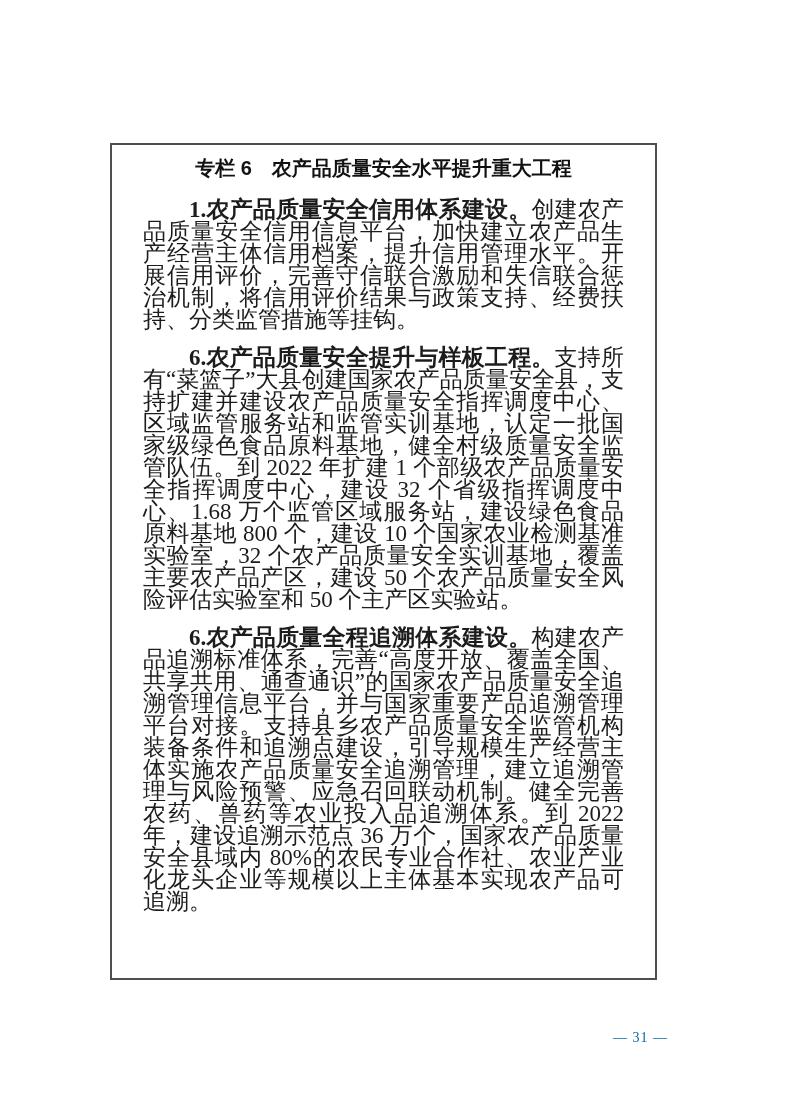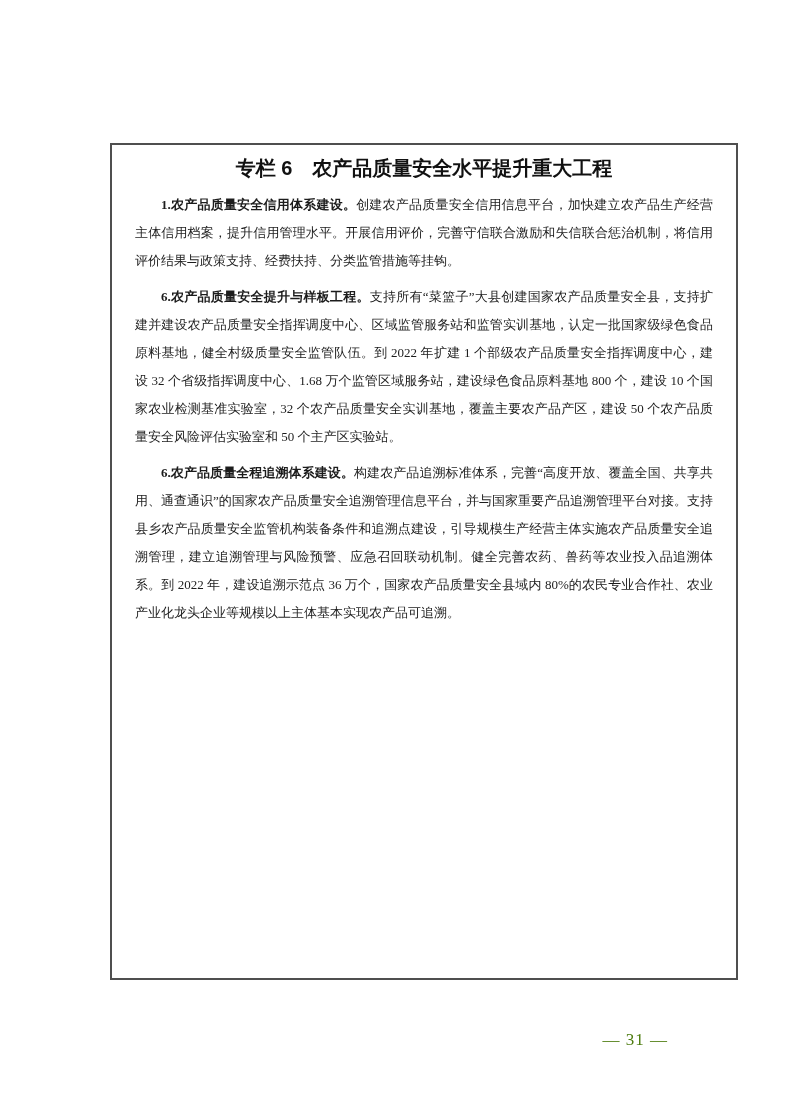--- a/index.html
+++ b/index.html
@@ -17,54 +17,54 @@
   }
   .page {
     position: absolute;
     inset: 0;
     background: #ffffff;
   }
   .panel {
     position: absolute;
     left: 110px;
     top: 143px;
-    width: 628px;
+    width: 547px;
     height: 837px;
     border: 2px solid #4f4f4f;
     box-sizing: border-box;
     padding: 8px 15px 0 15px;
     background: #ffffff;
   }
   .panel-title {
     text-align: center;
     font-weight: bold;
     font-family: "Liberation Sans", "DejaVu Sans", sans-serif;
     font-size: 20px;
     line-height: 30px;
     margin: 0 0 2px 0;
     color: #111111;
   }
   .para {
-    margin: 8px;
-    font-size: 13px;
-    line-height: 28px;
+    margin: 16px;
+    font-size: 23px;
+    line-height: 22px;
     text-align: justify;
     text-indent: 2em;
     color: #1c1c1c;
   }
   .para .lead {
     font-weight: bold;
   }
   .page-footer {
     position: absolute;
     top: 1030px;
     right: 118px;
-    font-size: 17px;
+    font-size: 14px;
     letter-spacing: 1px;
-    color: #4d7c0f;
+    color: #0369a1;
   }
 </style>
 </head>
 <body>
 
 <div class="page">
 
   <div class="panel">
     <div class="panel-title">专栏 6　农产品质量安全水平提升重大工程</div>
 

